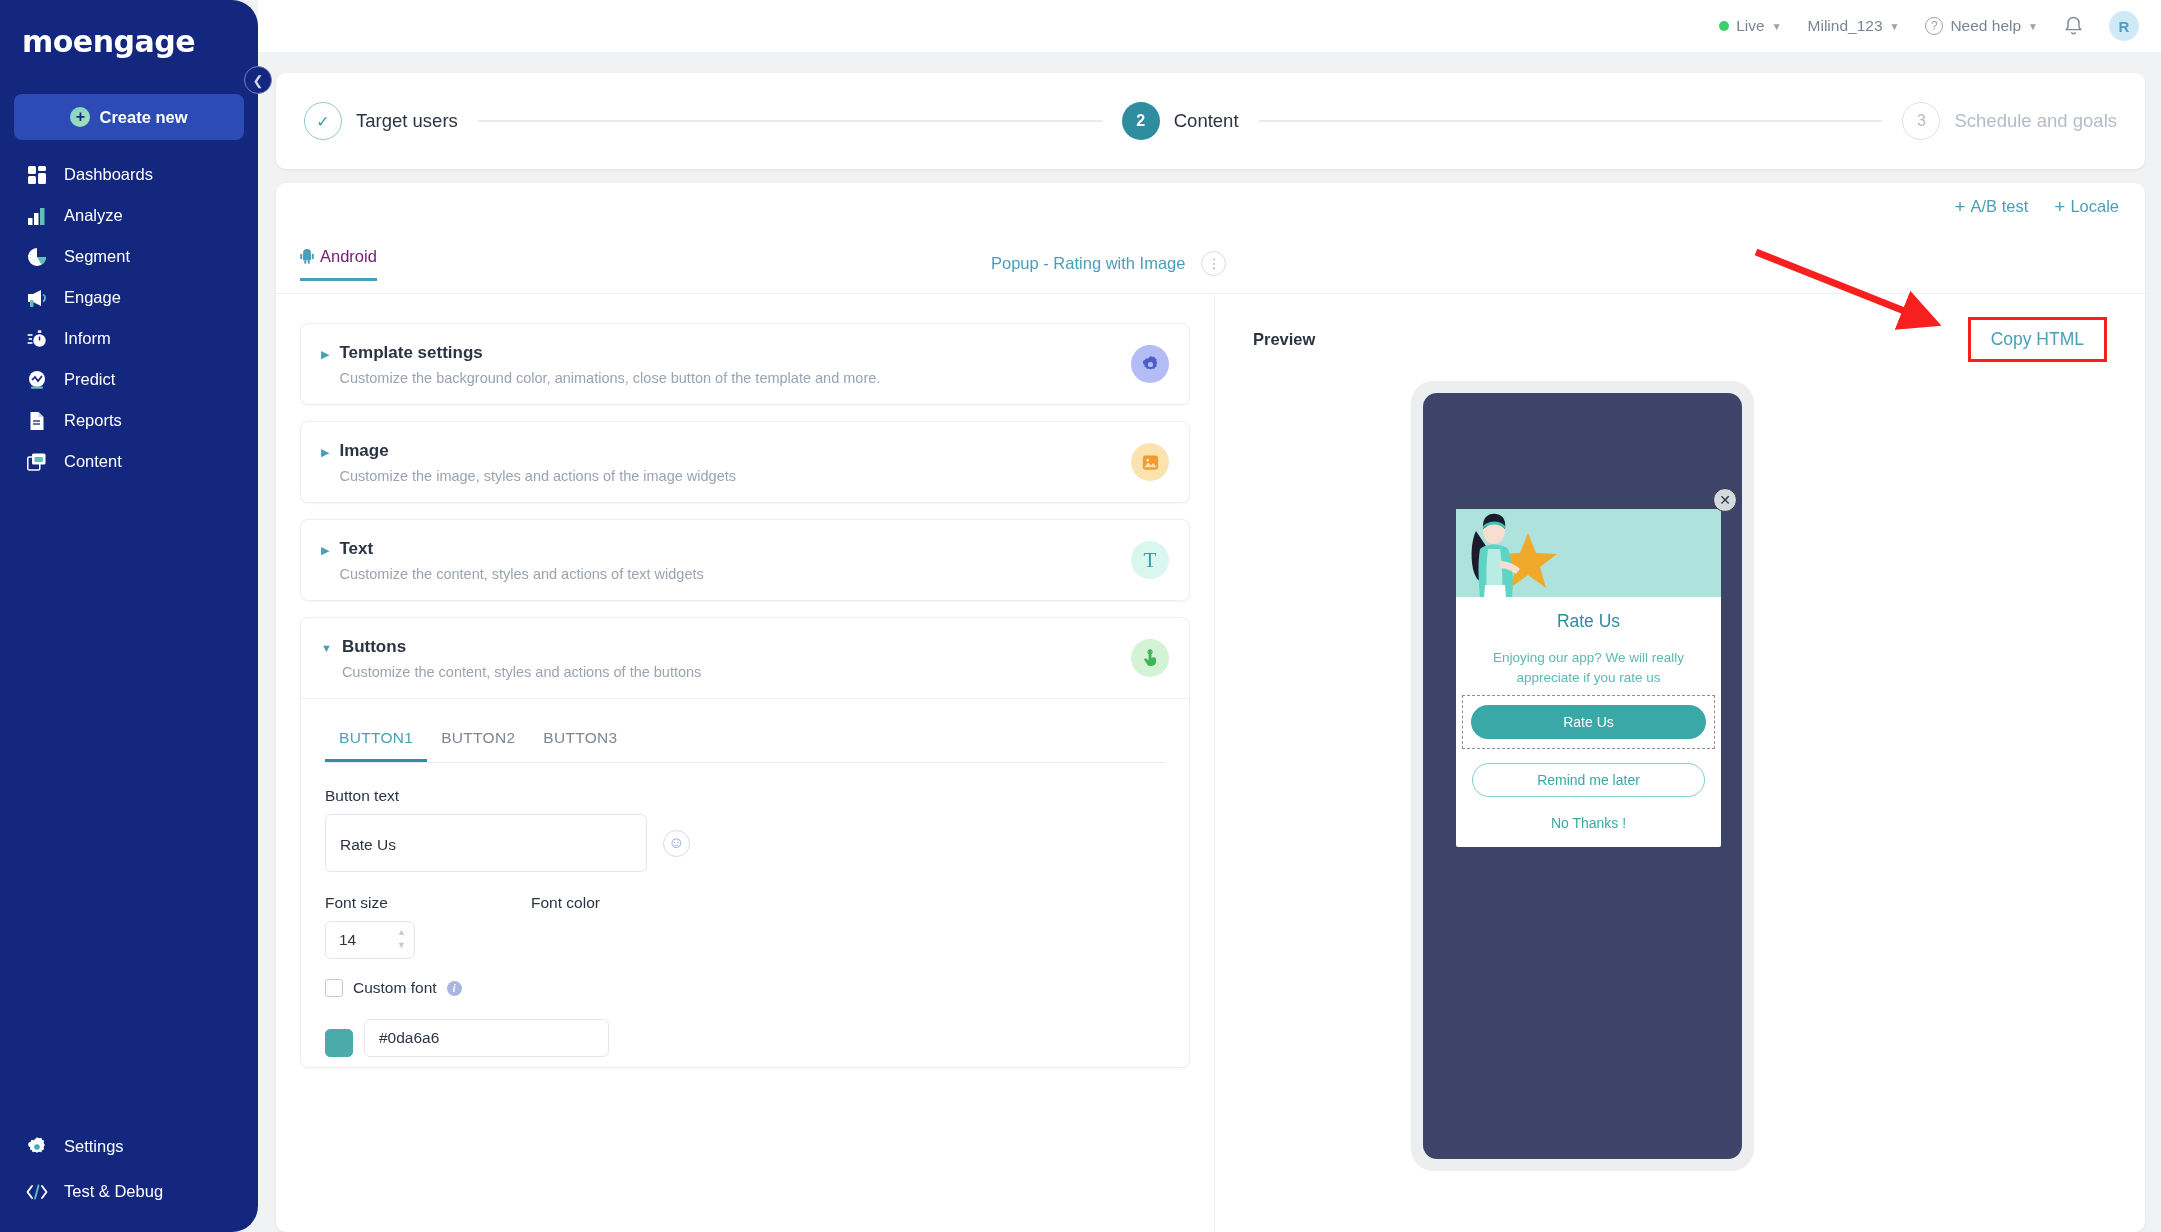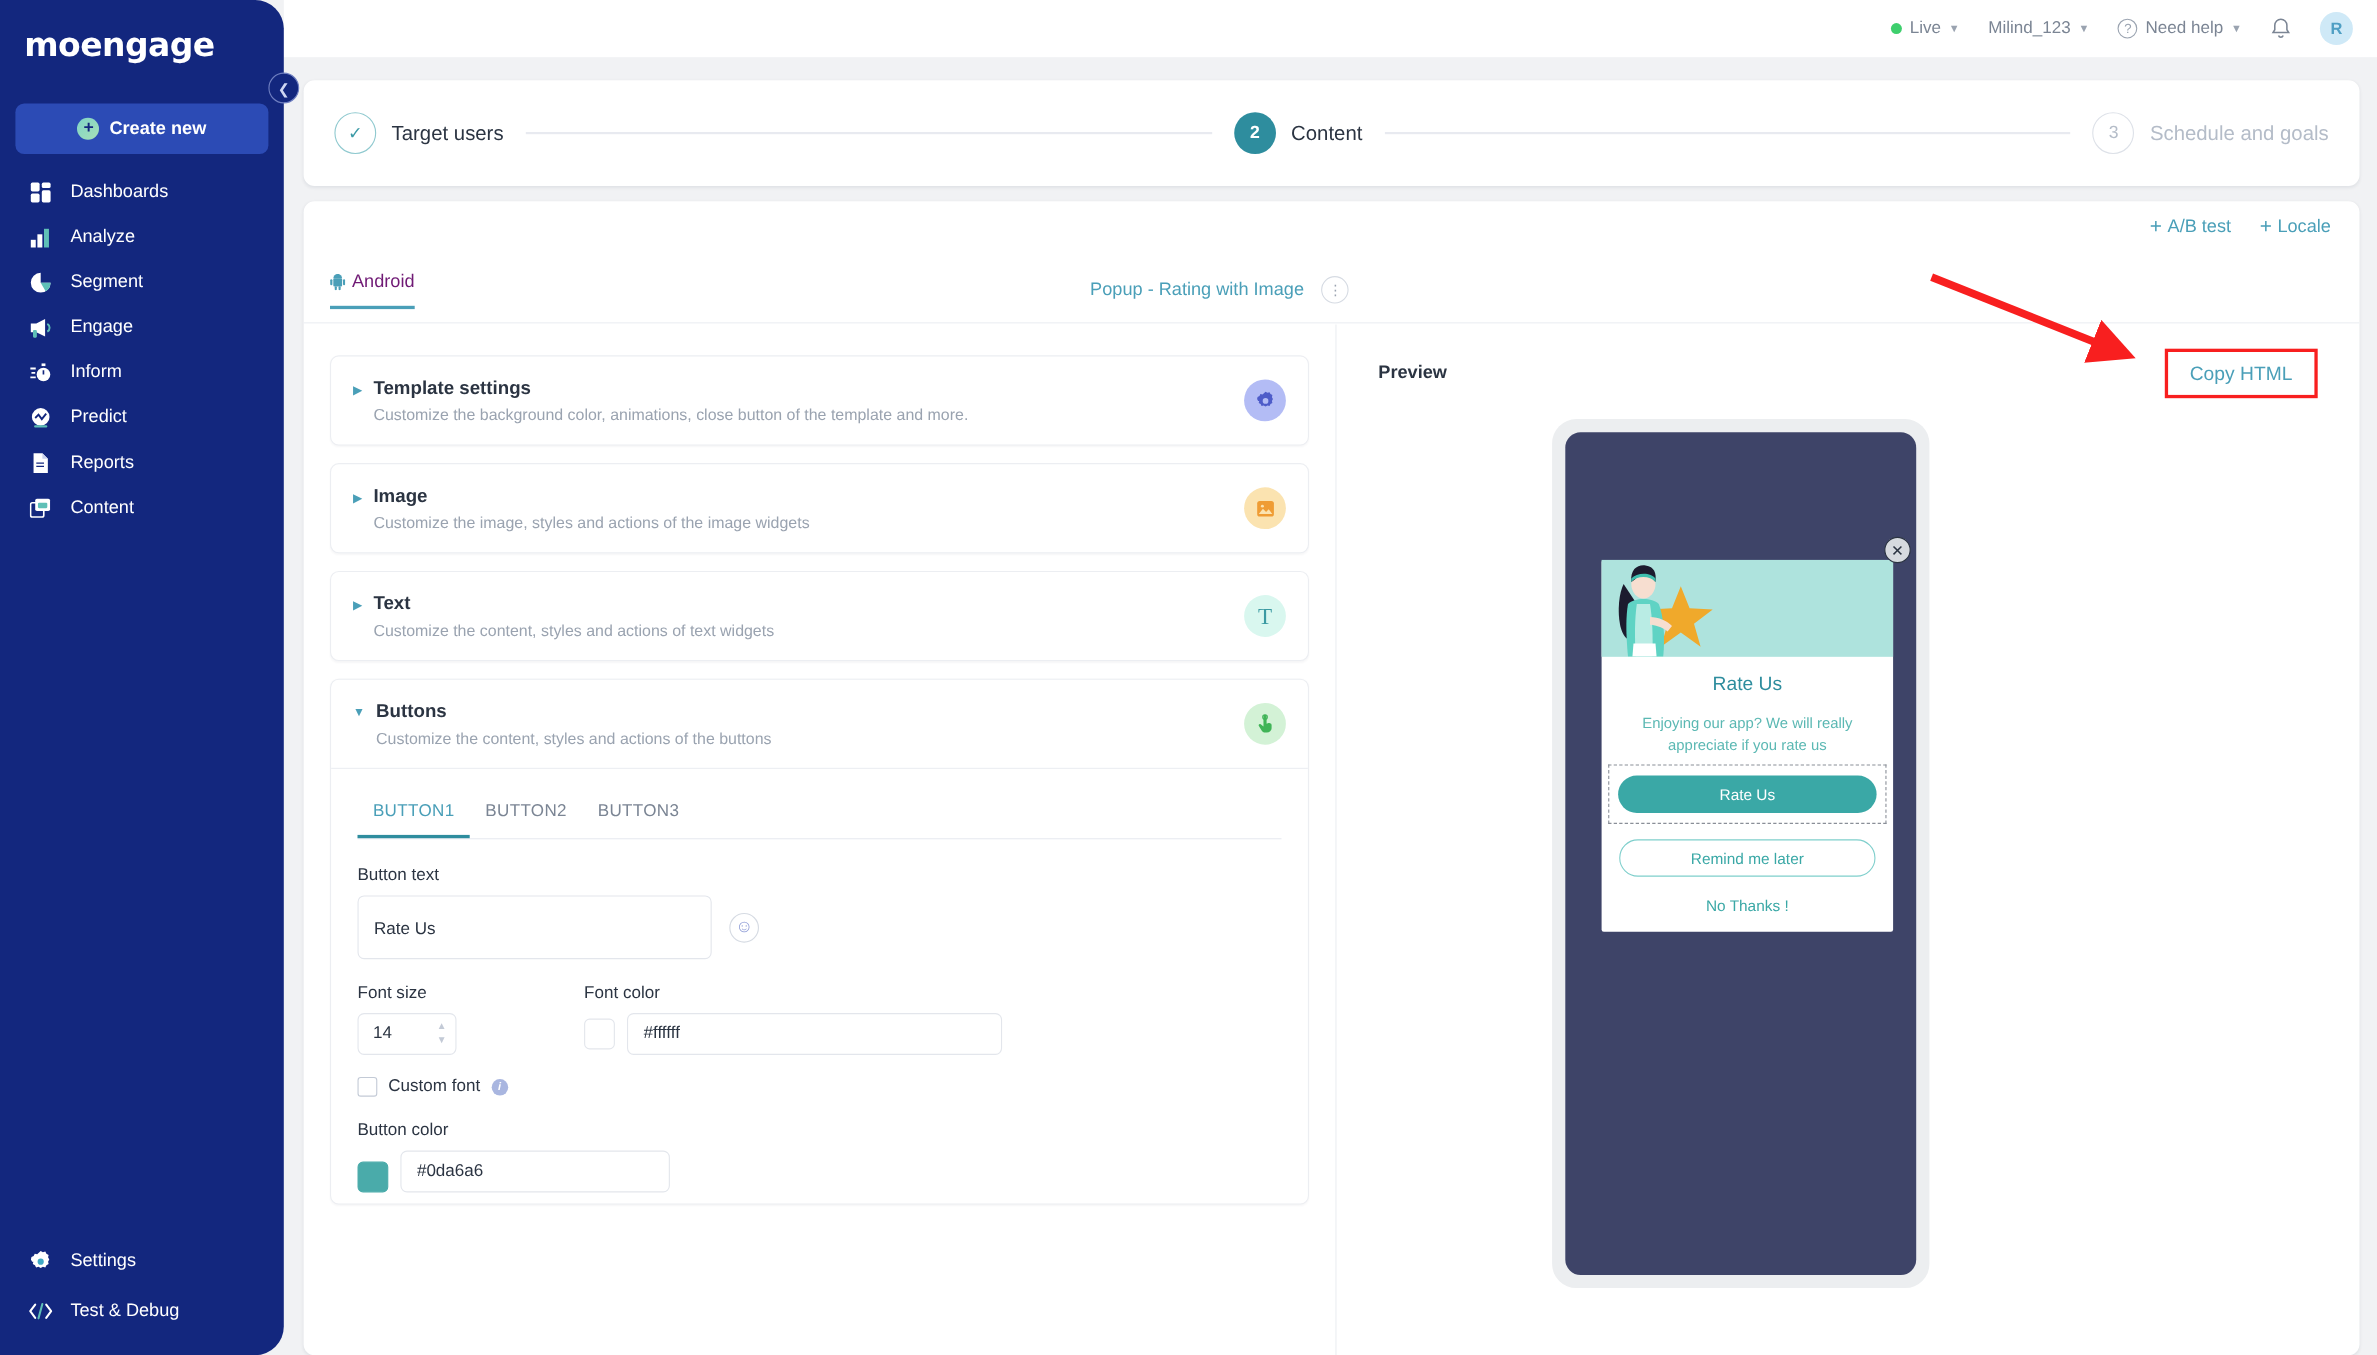--- a/index.html
+++ b/index.html
@@ -618,35 +618,30 @@
             <div class="stepper-input">
               <input type="text" value="14" style="">
               <span class="stepper-arrows">
                 <span>▲</span>
                 <span>▼</span>
               </span>
             </div>
           </div>
           <div style="flex:1 1 auto;max-width:380px">
             <div class="field-label">Font color</div>
-            <div style="display:flex;align-items:center;gap:11px">
-              <span class="swatch" style="background:#ffffff"></span>
-              <input class="txt-input color-input" style="flex: 1 1 auto;" type="text" value="#ffffff">
-            </div>
           </div>
         </div>
 
         <div style="display:flex;align-items:center;gap:10px;margin-top:20px">
           <span class="checkbox-sq"></span>
           <span style="font-size:15.5px;color:#2b3442">Custom font</span>
           <span class="info-dot">i</span>
         </div>
 
         <div style="margin-top:22px">
-          <div class="field-label">Button color</div>
           <div style="display:flex;align-items:flex-end;gap:11px;max-width:284px">
             <span class="swatch" style="background:#4aabaa;border-color:#4aabaa"></span>
             <input class="txt-input color-input" style="flex: 1 1 auto;" type="text" value="#0da6a6">
           </div>
         </div>
       </div>
     </div>
   </div>
 
   <div id="preview-col">

